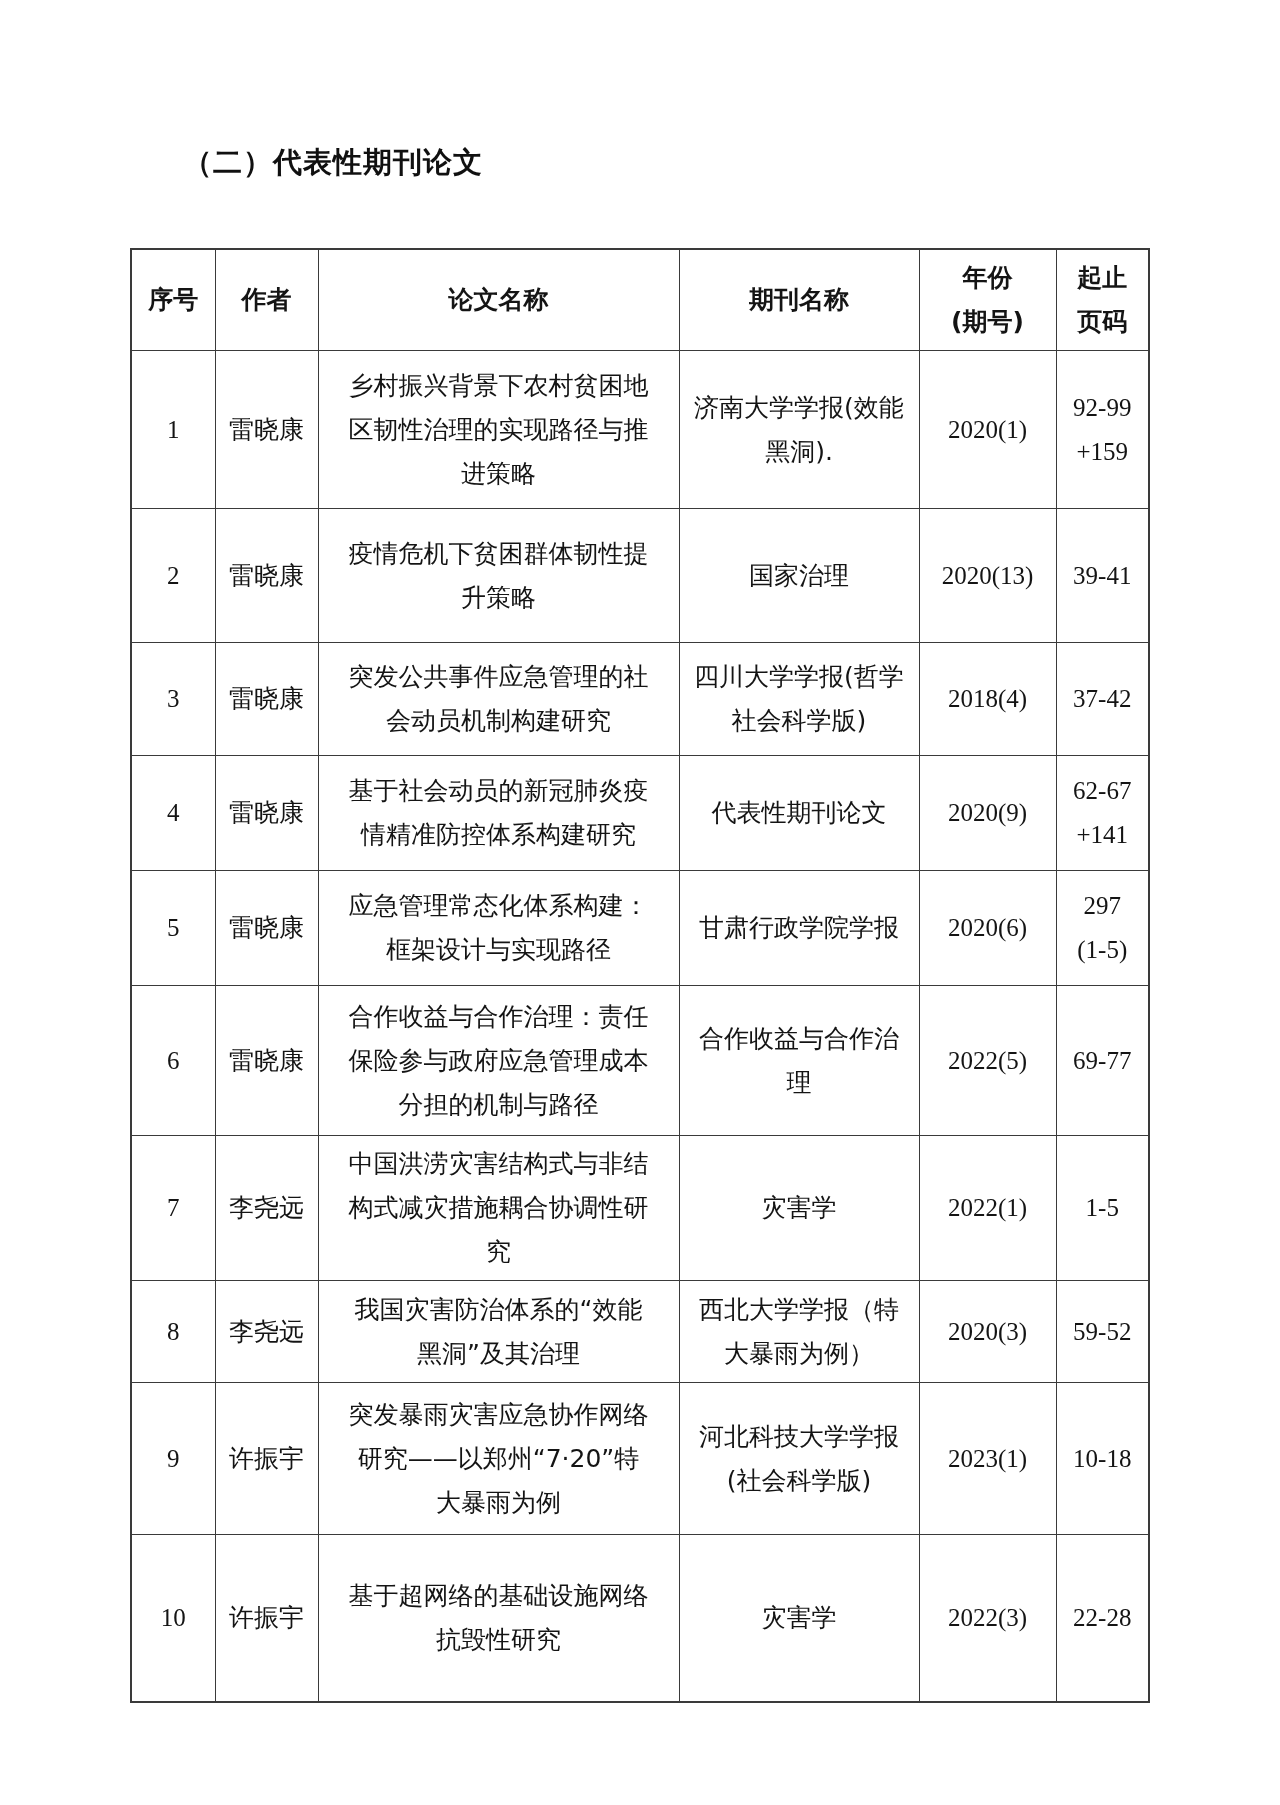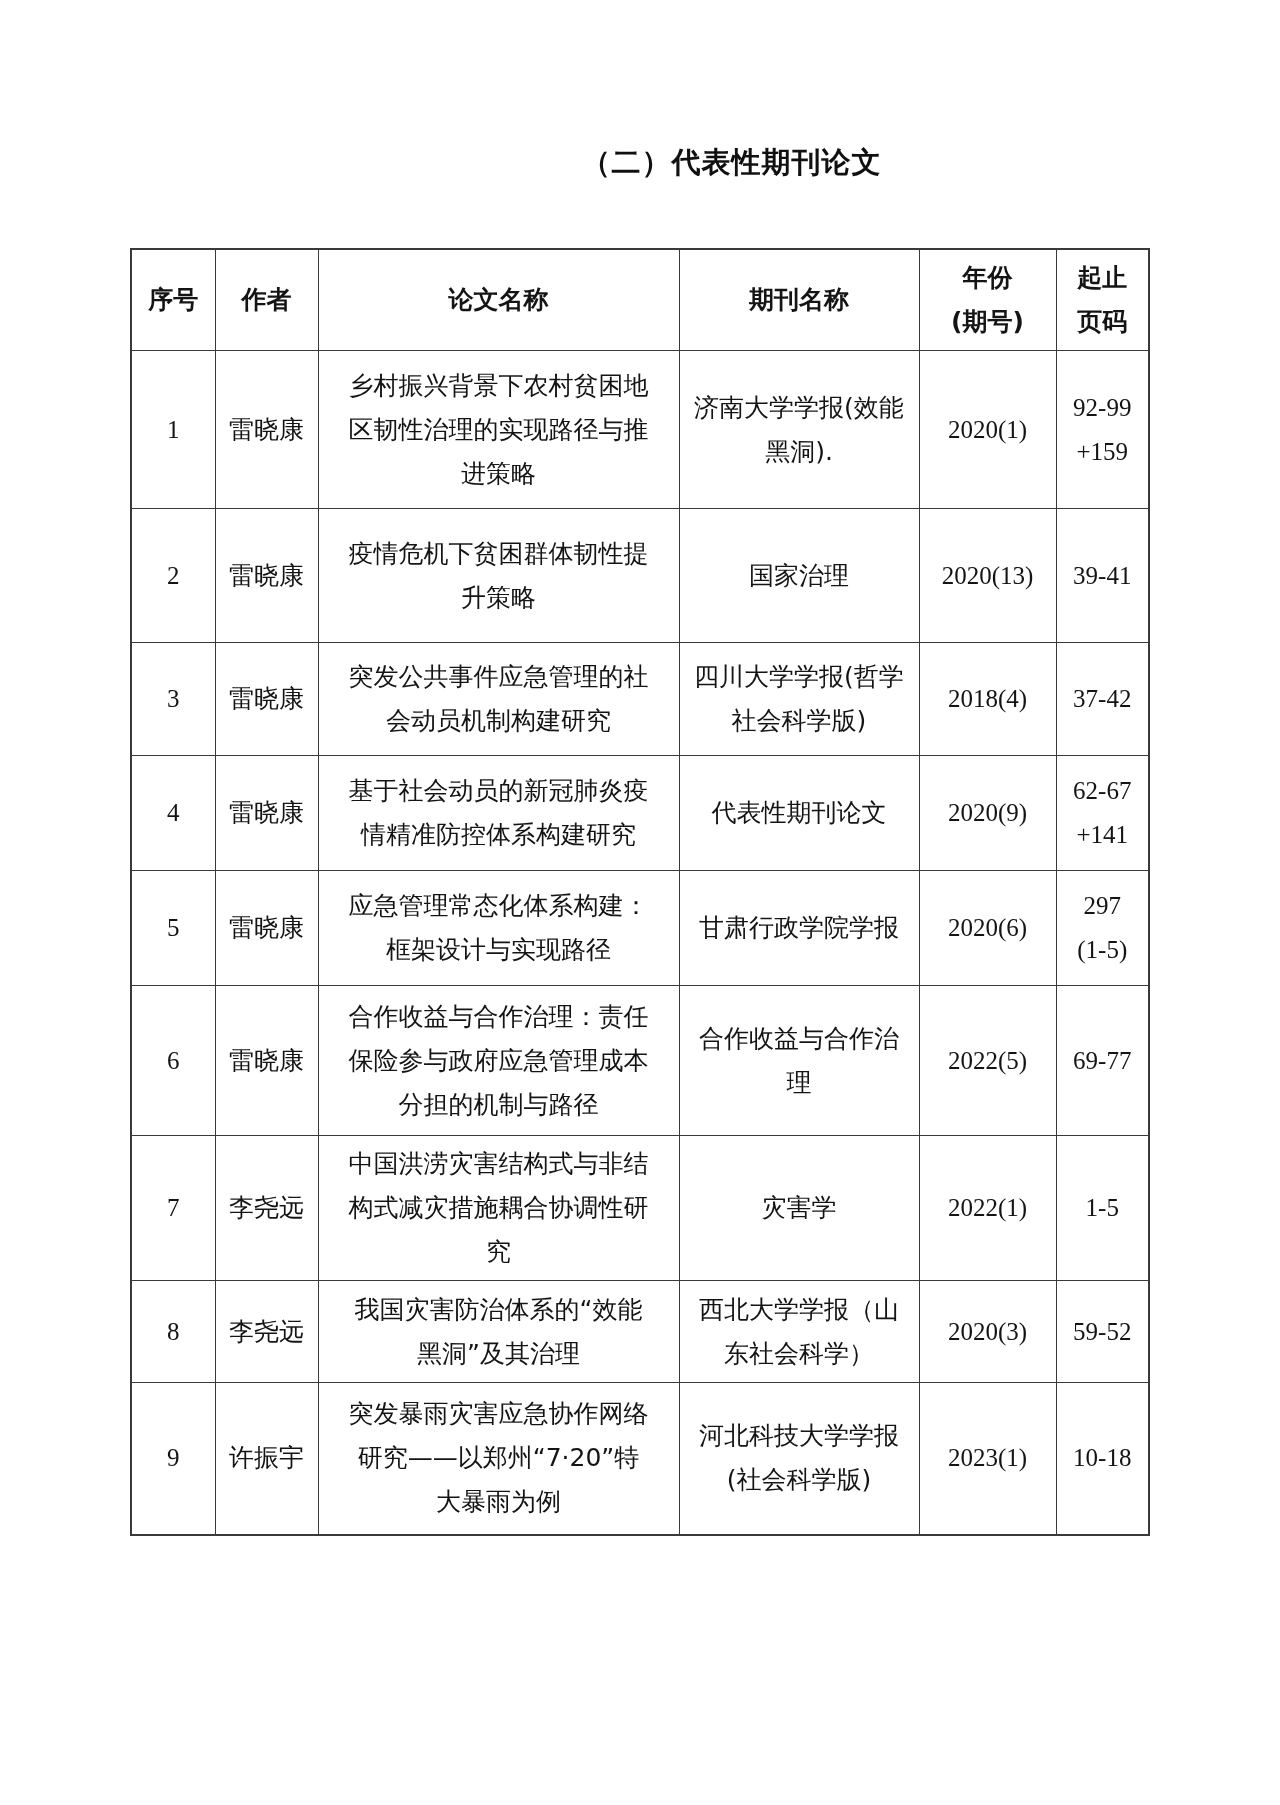--- a/index.html
+++ b/index.html
@@ -14,21 +14,20 @@
     color: #141414;
     position: relative;
   }
   .doc-title {
     margin: 142px 0 0 183px;
     font-size: 29px;
     line-height: 40px;
     font-weight: bold;
     color: #101010;
     letter-spacing: 1px;
-    text-align: center;
   }
   table.pub-table {
     border-collapse: collapse;
     table-layout: fixed;
     margin: 66px 0 0 130px;
     border: 2px solid #3a3a3a;
   }
   .pub-table th, .pub-table td {
     border: 1px solid #3a3a3a;
     text-align: center;
@@ -137,28 +136,36 @@
         <td>李尧远</td>
         <td class="cell-title">中国洪涝灾害结构式与非结构式减灾措施耦合协调性研究</td>
         <td>灾害学</td>
         <td class="serif">2022(1)</td>
         <td class="serif">1-5</td>
       </tr>
       <tr style="height:102px">
         <td class="serif">8</td>
         <td>李尧远</td>
         <td class="cell-title">我国灾害防治体系的“效能黑洞”及其治理</td>
-        <td>西北大学学报（山东社会科学）</td>
+        <td>西北大学学报（特大暴雨为例）</td>
         <td class="serif">2020(3)</td>
         <td class="serif">59-52</td>
       </tr>
       <tr style="height:152px">
         <td class="serif">9</td>
         <td>许振宇</td>
         <td class="cell-title">突发暴雨灾害应急协作网络研究——以郑州“7·20”特大暴雨为例</td>
         <td>河北科技大学学报(社会科学版)</td>
         <td class="serif">2023(1)</td>
         <td class="serif">10-18</td>
       </tr>
+      <tr style="height:167px">
+        <td class="serif">10</td>
+        <td>许振宇</td>
+        <td class="cell-title">基于超网络的基础设施网络抗毁性研究</td>
+        <td>灾害学</td>
+        <td class="serif">2022(3)</td>
+        <td class="serif">22-28</td>
+      </tr>
     </tbody>
   </table>
 
 </div>
 
 </body></html>

